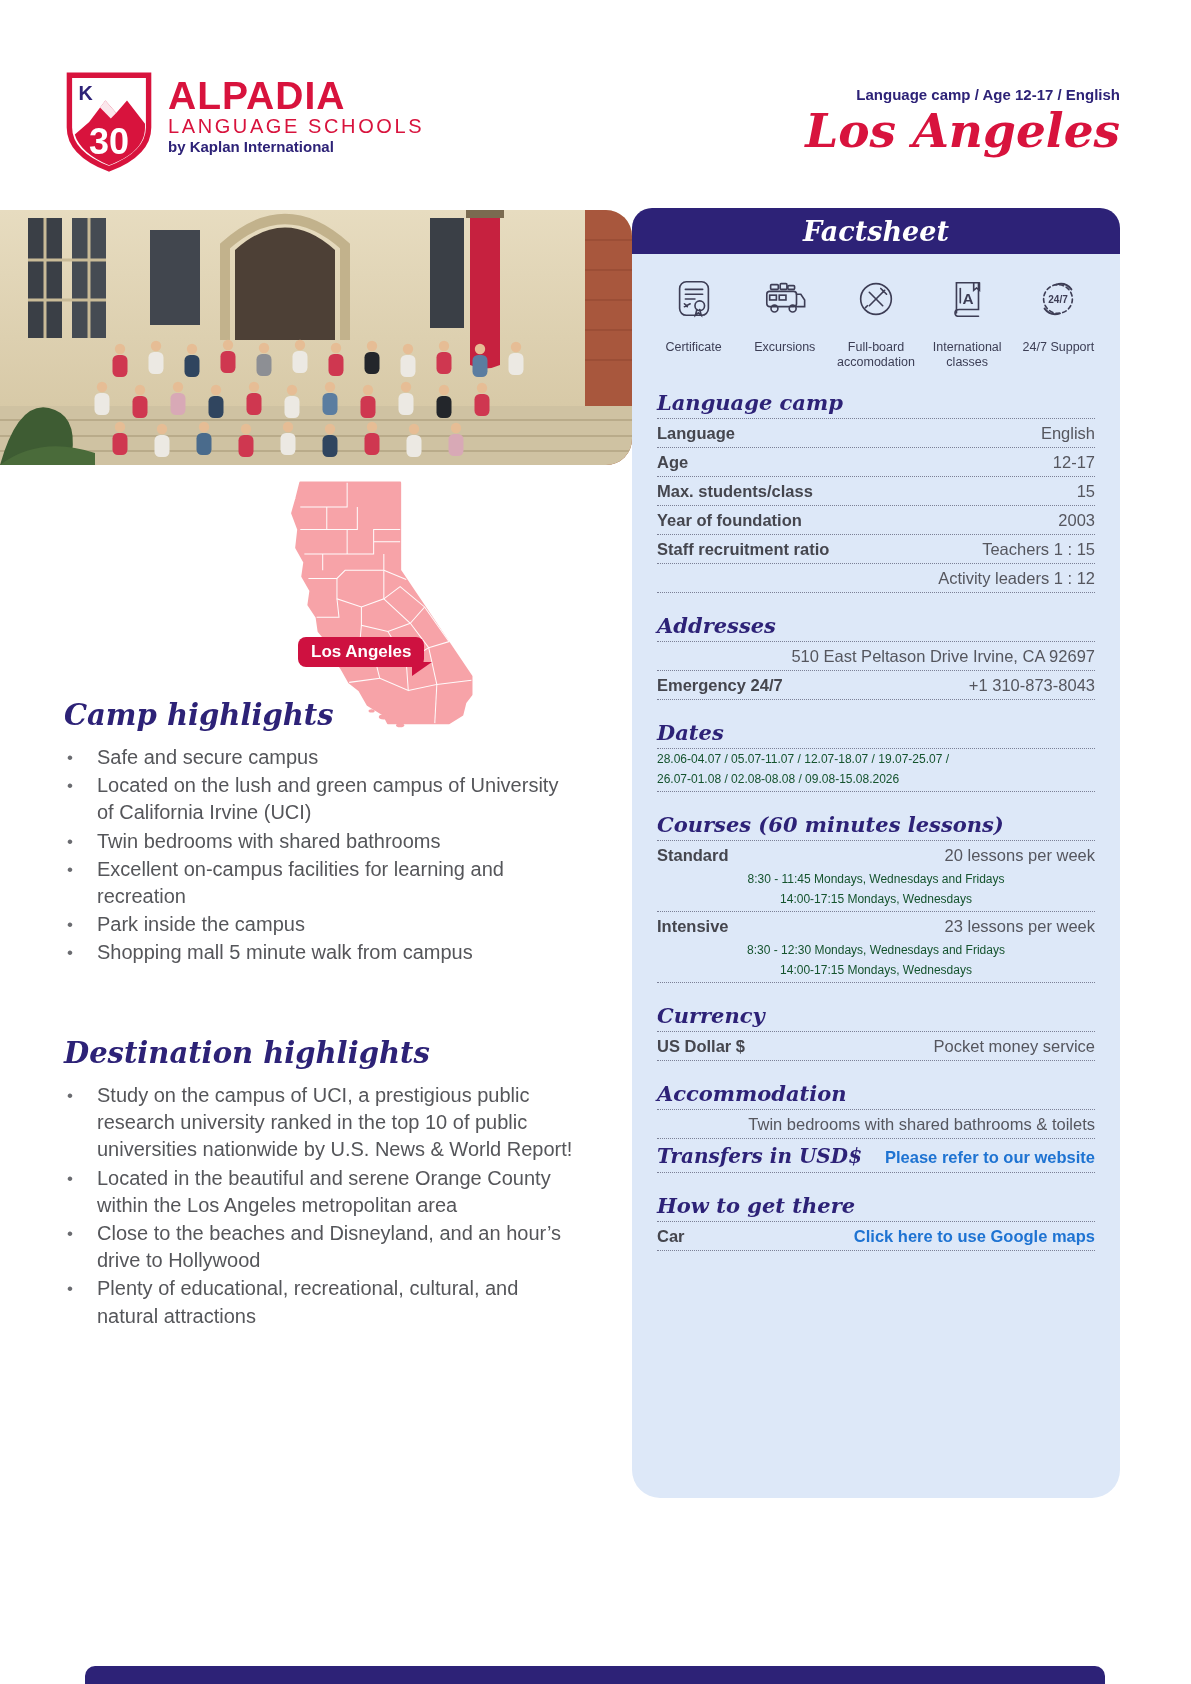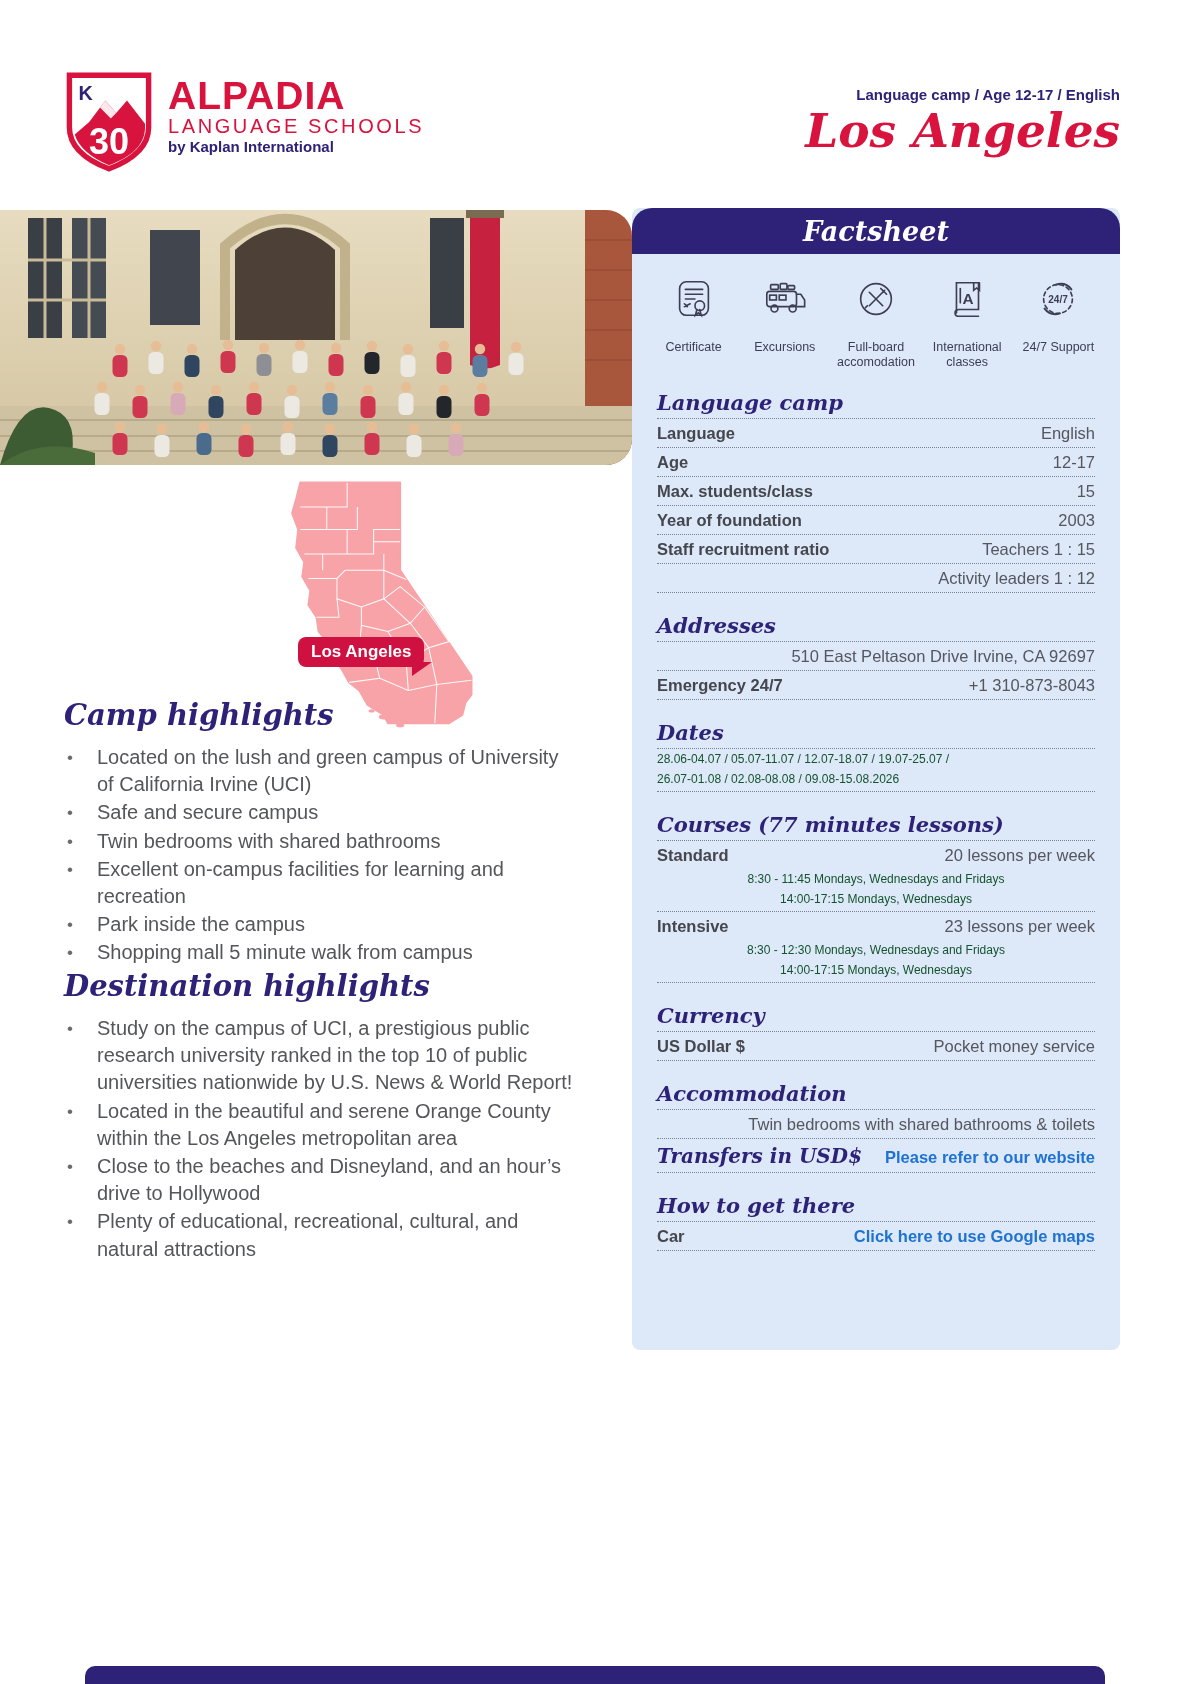--- a/index.html
+++ b/index.html
@@ -27,29 +27,29 @@
   
   .map{position:absolute;left:286px;top:476px;width:214px;height:266px;}
   .map-label{position:absolute;left:12px;top:161px;background:#ce1140;color:#fff;font-weight:700;
              font-size:17px;padding:5px 13px;border-radius:8px;white-space:nowrap;}
   .map-label::after{content:"";position:absolute;right:-8px;bottom:-9px;width:0;height:0;
              border-left:20px solid #ce1140;border-bottom:14px solid transparent;}
 
   
   .hl{position:absolute;left:64px;width:512px;}
   .hl-camp{top:698px;}
-  .hl-dest{top:969px;}
+  .hl-dest{top:1036px;}
   .hl h2{font-family:"DejaVu Serif","Liberation Serif",serif;font-style:italic;font-weight:700;
          font-size:29px;color:#2d2277;margin:0 0 12px 0;}
   .hl ul{list-style:none;margin:0;padding:0;}
   .hl li{position:relative;padding-left:33px;font-size:20px;line-height:1.36;color:#55565a;margin:1px 0;}
   .hl li::before{content:"•";position:absolute;left:3px;top:2px;font-size:17px;color:#6a6b70;}
 
   
-  .panel{position:absolute;left:632px;top:208px;width:488px;height:1142px;background:#dde8f8;border-radius:8px;}
+  .panel{position:absolute;left:632px;top:208px;width:488px;height:1290px;background:#dde8f8;border-radius:28px;}
   .panel-header{height:46px;background:#2d2277;border-radius:20px 20px 0 0;display:flex;align-items:center;justify-content:center;}
   .panel-header .fs-title{font-family:"DejaVu Serif","Liberation Serif",serif;font-style:italic;font-weight:700;
          font-size:27px;color:#ffffff;}
   .features{display:flex;justify-content:space-between;padding:22px 16px 0 16px;}
   .feature{width:92px;text-align:center;}
   .feature svg{width:46px;height:46px;display:block;margin:0 auto;}
   .feature-label{font-size:12.5px;color:#3c3e55;line-height:1.18;margin-top:18px;}
   .panel-body{padding:0 25px;}
   .fs-heading{font-family:"DejaVu Serif","Liberation Serif",serif;font-style:italic;font-weight:700;
          font-size:21px;color:#2d2277;margin-top:20px;padding-bottom:3px;border-bottom:1.6px dotted #7b8096;}
@@ -211,22 +211,22 @@
       <ellipse cx="96" cy="236" rx="5" ry="2.4" fill="#f7a3a8"></ellipse>
       <ellipse cx="112" cy="244" rx="4" ry="2" fill="#f7a3a8"></ellipse>
       <ellipse cx="84" cy="230" rx="3" ry="1.6" fill="#f7a3a8"></ellipse>
     </svg>
     <div class="map-label">Los Angeles</div>
   </div>
 
   <div class="hl hl-camp">
     <h2>Camp highlights</h2>
     <ul>
+      <li>Safe and secure campus</li>
       <li>Located on the lush and green campus of University of California Irvine (UCI)</li>
-      <li>Safe and secure campus</li>
       <li>Twin bedrooms with shared bathrooms</li>
       <li>Excellent on-campus facilities for learning and recreation</li>
       <li>Park inside the campus</li>
       <li>Shopping mall 5 minute walk from campus</li>
     </ul>
   </div>
 
   <div class="hl hl-dest">
     <h2>Destination highlights</h2>
     <ul>
@@ -335,21 +335,21 @@
 
       <div class="frow">
         <span class="flabel">Emergency 24/7</span>
         <span class="fvalue">+1 310-873-8043</span>
       </div>
 
       <div class="fs-heading">Dates</div>
       <div class="fline">28.06-04.07 / 05.07-11.07 / 12.07-18.07 / 19.07-25.07 /</div>
       <div class="fline dotted">26.07-01.08 / 02.08-08.08 / 09.08-15.08.2026</div>
 
-      <div class="fs-heading">Courses (77 minutes lessons)</div>
+      <div class="fs-heading">Courses (60 minutes lessons)</div>
       <div class="frow nb">
         <span class="flabel">Standard</span>
         <span class="fvalue">20 lessons per week</span>
       </div>
       <div class="fline right">8:30 - 11:45 Mondays, Wednesdays and Fridays</div>
       <div class="fline right dotted">14:00-17:15 Mondays, Wednesdays</div>
       <div class="frow nb">
         <span class="flabel">Intensive</span>
         <span class="fvalue">23 lessons per week</span>
       </div>

